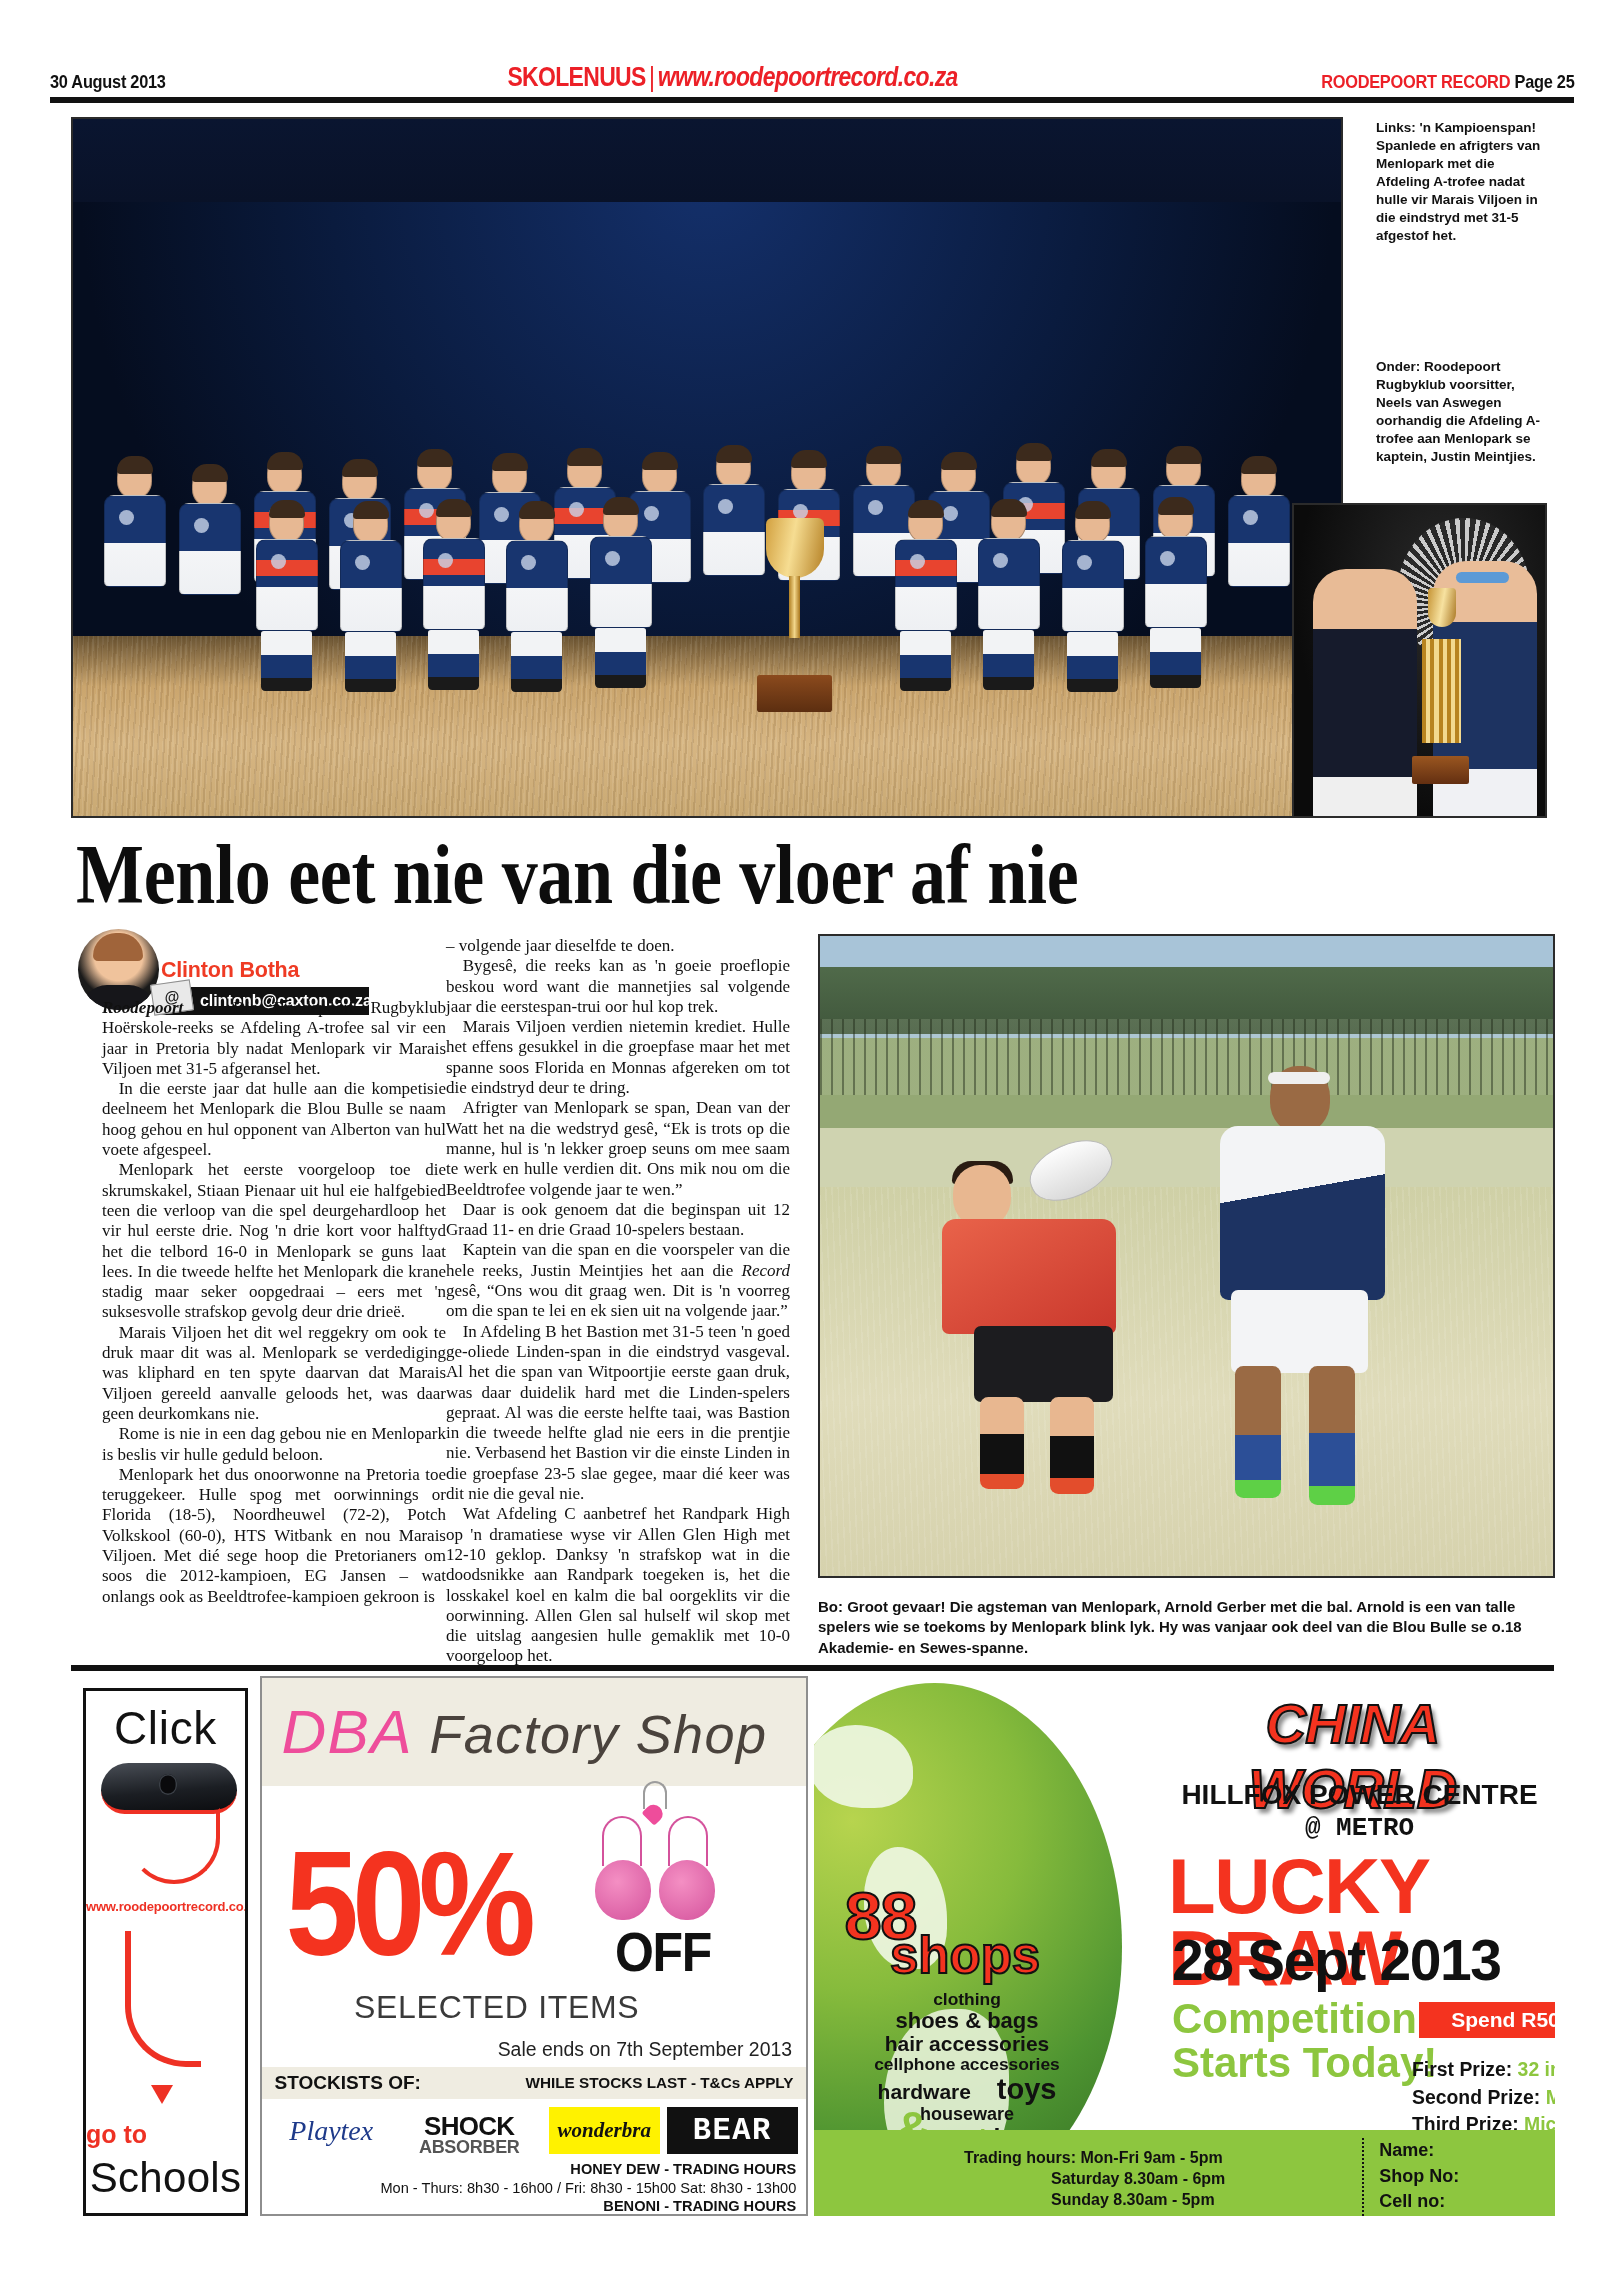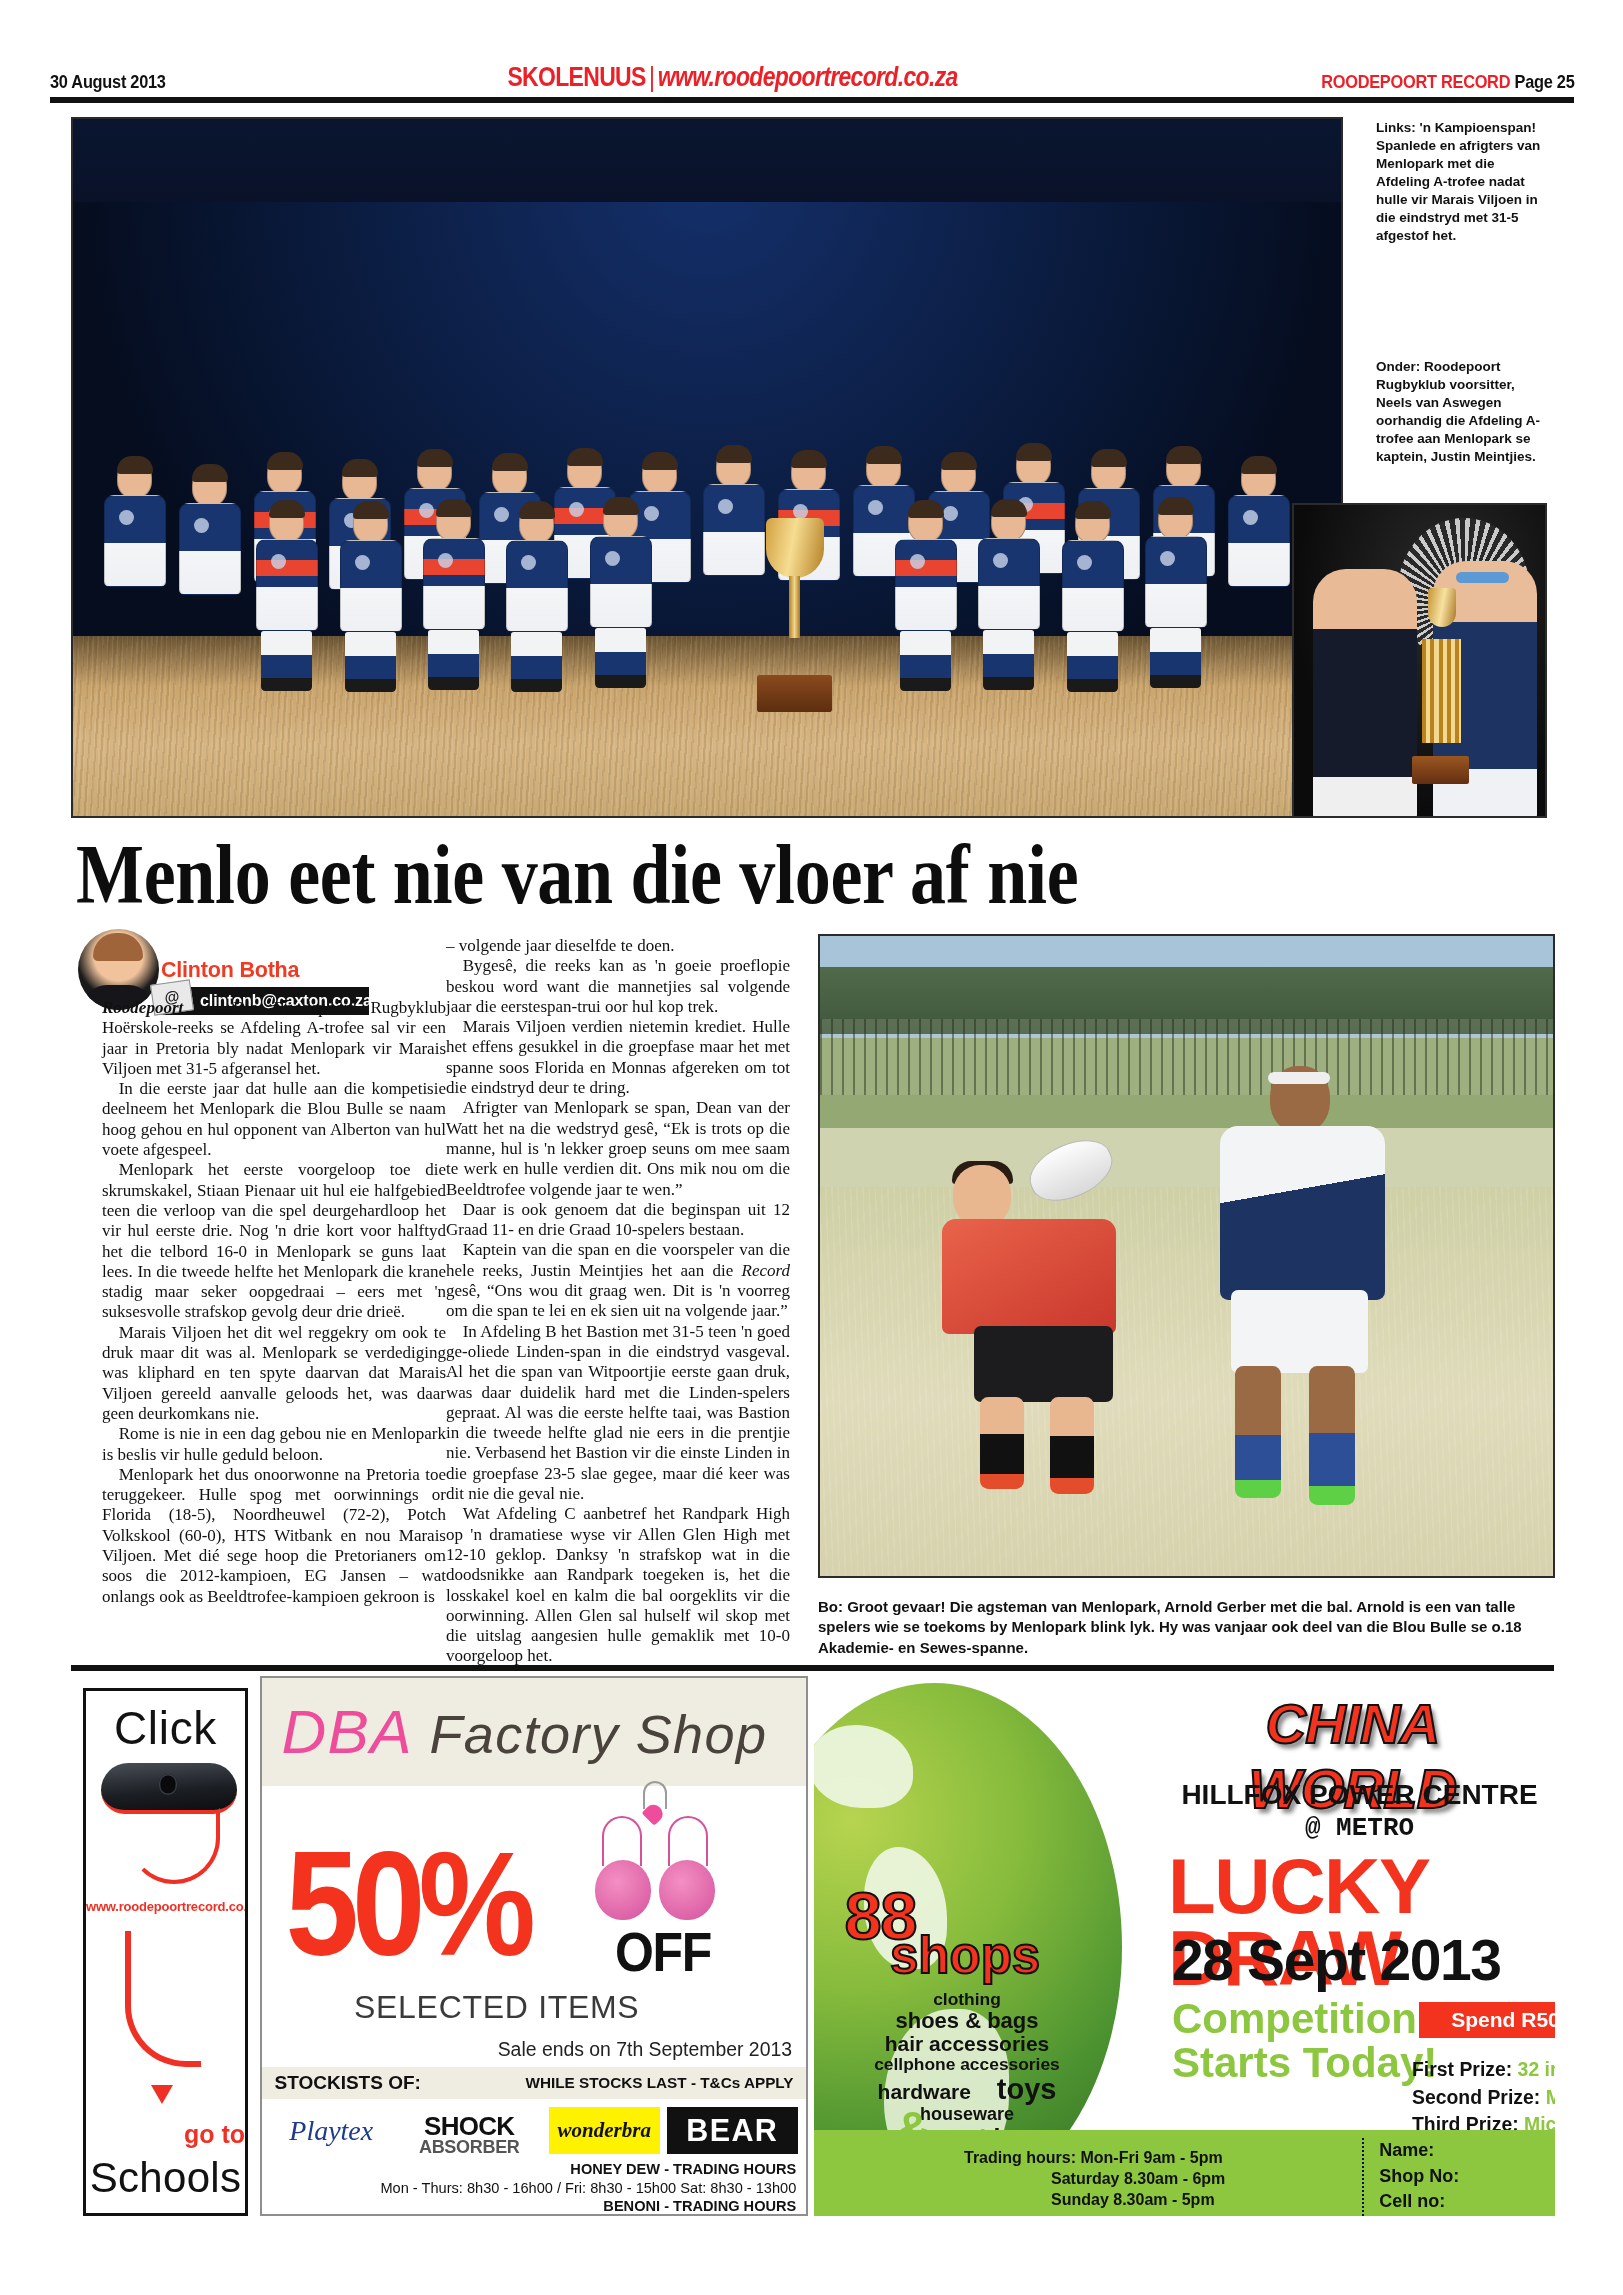--- a/index.html
+++ b/index.html
@@ -310,21 +310,21 @@
     position: absolute; left: 0; top: 0; width: 76px; height: 136px;
     border-left: 6.2px solid #ee3124; border-bottom: 6.2px solid #ee3124;
     border-radius: 0 0 0 61px;
   }
   .ck-arrow .tip {
     position: absolute; left: 26px; bottom: -12.5px; width: 0; height: 0;
     border-left: 11.8px solid transparent; border-right: 11.8px solid transparent;
     border-top: 19.4px solid #ee3124;
   }
   .ck-goto {
-    position: absolute; left: 0; right: 0; bottom: 64px; text-align: right;
+    position: absolute; left: 0; right: 0; bottom: 64px; text-align: left;
     font-family: "Liberation Sans", sans-serif; font-weight: bold; font-size: 25px;
     color: #ee3124;
   }
   .ck-schools {
     position: absolute; left: 0; right: 0; bottom: 11px; text-align: center;
     font-family: "Liberation Sans", sans-serif; font-weight: 300; font-size: 42px;
     color: #121212; letter-spacing: 0.3px;
   }
 
   
@@ -410,21 +410,21 @@
     font-family: "Liberation Sans", sans-serif; font-weight: bold; line-height: .92;
   }
   .br-shock .s1 { font-size: 26px; letter-spacing: -0.7px; margin-top: 9px; }
   .br-shock .s2 { font-size: 18px; letter-spacing: -0.3px; color: #555; }
   .br-wonder {
     width: 111px; background: #fff200; color: #111;
     font-family: "Liberation Serif", serif; font-weight: bold; font-size: 21px; font-style: italic;
   }
   .br-bear {
     width: 132px; background: #111; color: #fff;
-    font-family: Liberation Sans, sans-serif; font-weight: bold; font-size: 30.5px;
+    font-family: Liberation Mono, monospace; font-weight: bold; font-size: 30.5px;
     letter-spacing: 1.4px;
   }
   .dba-hours {
     position: absolute; left: 7px; right: 9.7px; top: 482px;
     font-family: "Liberation Sans", sans-serif; font-size: 14.6px; color: #111;
     text-align: right; line-height: 1.28;
   }
   .dba-hours .hd { font-weight: bold; }
 
   

